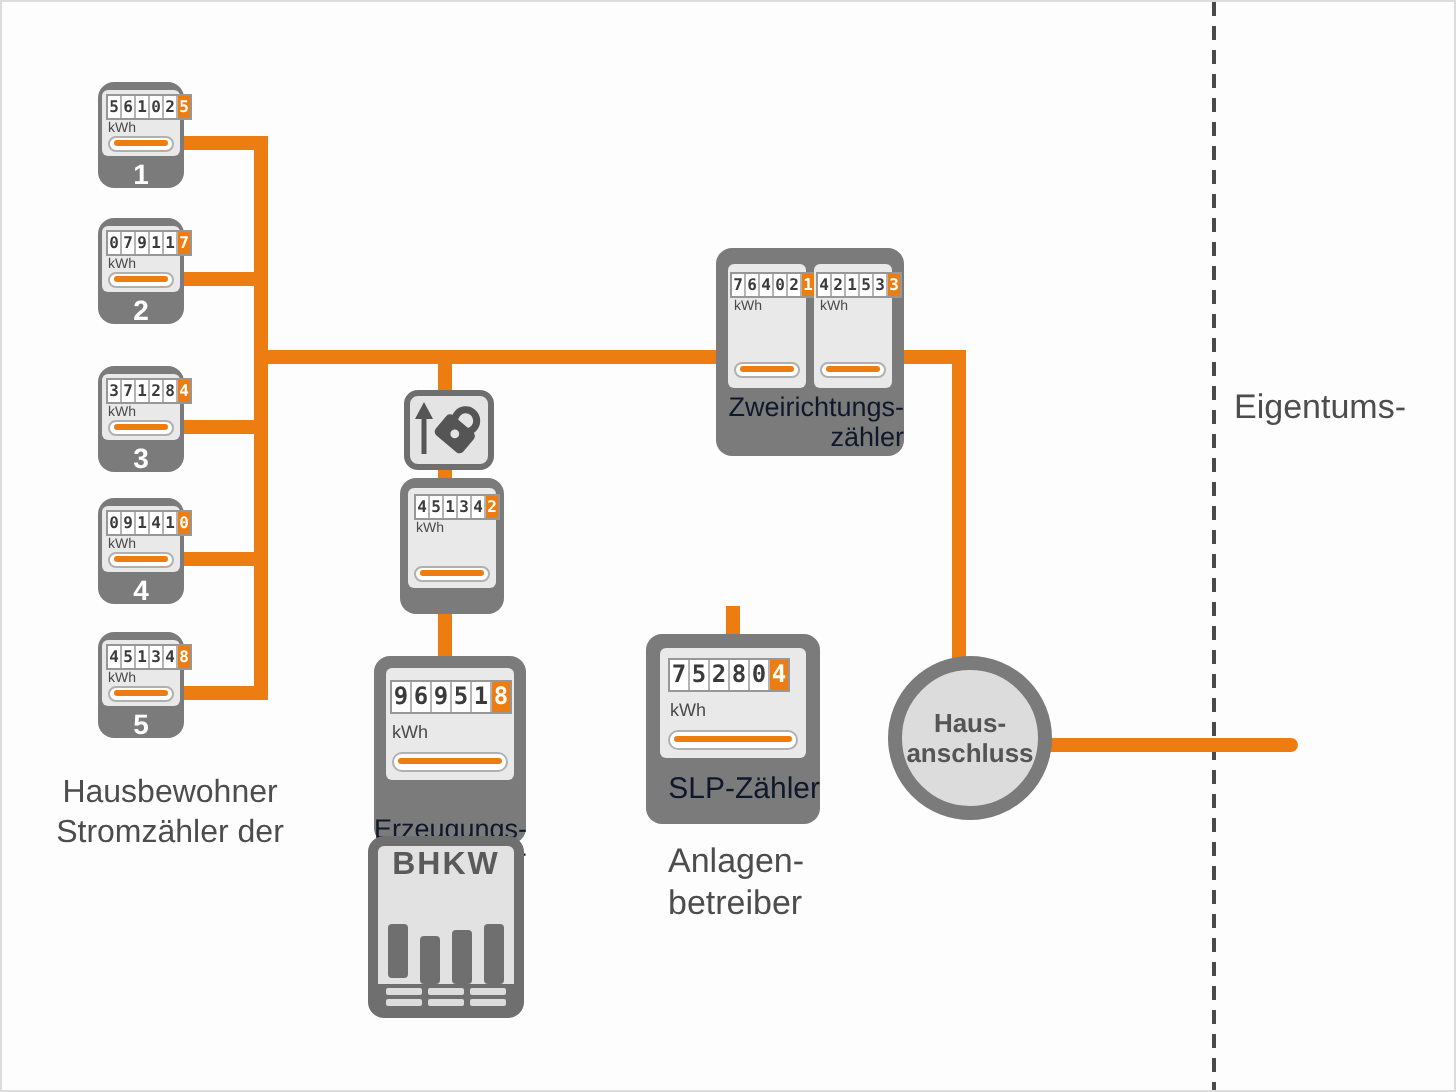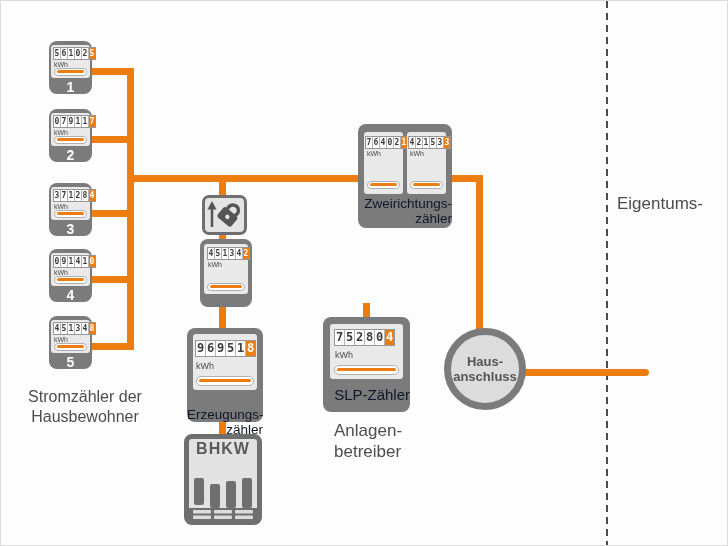--- a/index.html
+++ b/index.html
@@ -121,22 +121,22 @@
         </div>
       <div class="kwh sm2" style="left:3px;top:16px">kWh</div>
       <div class="slot" style="left:3px;bottom:2px;right:3px;height:6px">
           <div class="bar"></div>
         </div>
     </div>
     <div class="mnum" style="top:38px">5</div>
   </div>
 
   <div class="capt" style="left:8px;top:386px;width:152px;text-align:center">
+    <span class="blk">Hausbewohner</span>
     <span class="blk">Stromzähler der</span>
-    <span class="blk">Hausbewohner</span>
   </div>
 
   <div class="iconbox" style="left:201px;top:194px;width:39px;height:34px">
     <svg width="37" height="30" viewBox="0 0 37 30">
       <line x1="6" y1="27" x2="6" y2="8" stroke="#555" stroke-width="2.5"></line>
       <polygon points="6,1 1.5,9.5 10.5,9.5" fill="#555"></polygon>
       <g transform="rotate(40 23 15)">
         <circle cx="23" cy="9" r="5.5" fill="none" stroke="#555" stroke-width="3.5"></circle>
         <rect x="14" y="11" width="18" height="13" rx="2.5" fill="#555"></rect>
         <circle cx="23" cy="17.5" r="2.2" fill="#e4e4e4"></circle>
@@ -221,21 +221,21 @@
     <span class="blk">betreiber</span>
   </div>
 
   <div class="circle" style="left:443px;top:327px">
     <div class="txt">
       <span class="blk">Haus-</span>
       <span class="blk">anschluss</span>
     </div>
   </div>
 
-  <div class="bhkw" style="left:183px;top:433px;width:78px;height:91px;box-sizing:border-box">
+  <div class="bhkw" style="left:183px;top:417px;width:78px;height:91px;box-sizing:border-box">
     <div class="ttl">BHKW</div>
     <svg width="68" height="42" viewBox="0 0 68 42" style="position:absolute;left:0;bottom:0">
       <rect x="5" y="0" width="10" height="27" rx="2" fill="#6f6f6f"></rect>
       <rect x="21" y="6" width="10" height="24" rx="2" fill="#6f6f6f"></rect>
       <rect x="37" y="3" width="10" height="27" rx="2" fill="#6f6f6f"></rect>
       <rect x="53" y="0" width="10" height="30" rx="2" fill="#6f6f6f"></rect>
       <rect x="0" y="30" width="68" height="12" fill="#6f6f6f"></rect>
       <rect x="4" y="32" width="18" height="3.5" rx="1" fill="#dcdcdc"></rect>
       <rect x="25" y="32" width="18" height="3.5" rx="1" fill="#dcdcdc"></rect>
       <rect x="46" y="32" width="18" height="3.5" rx="1" fill="#dcdcdc"></rect>

